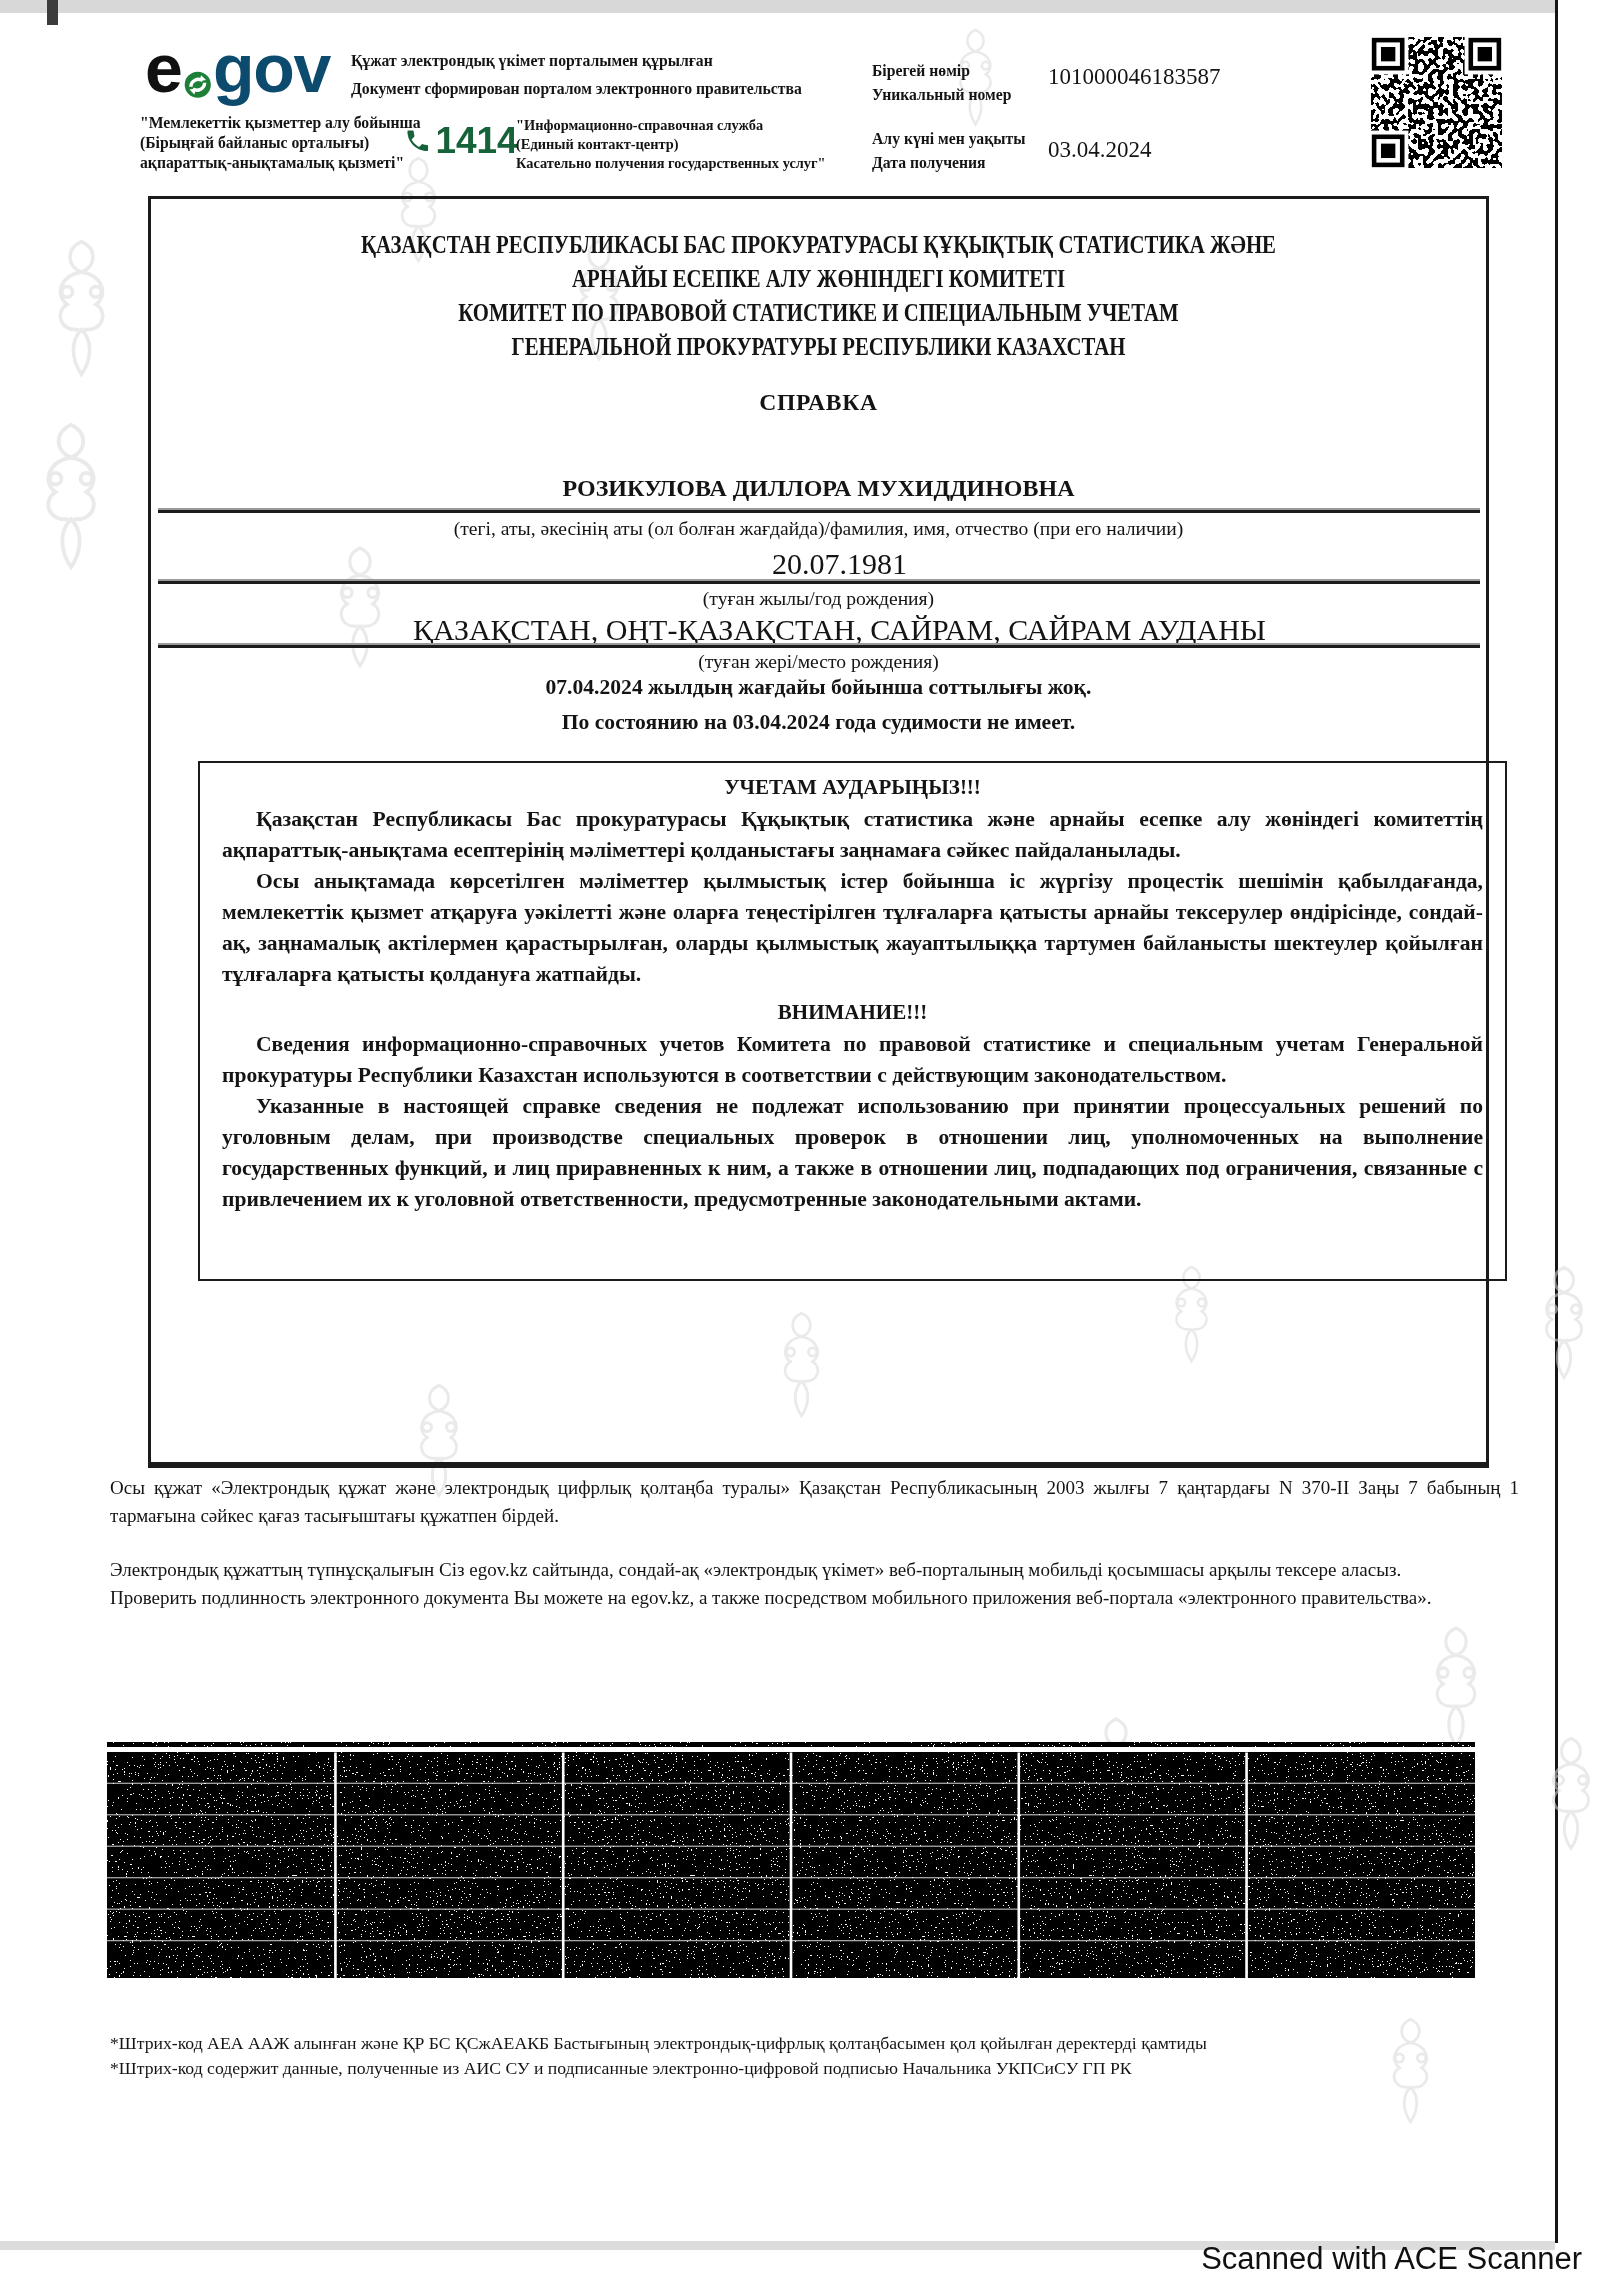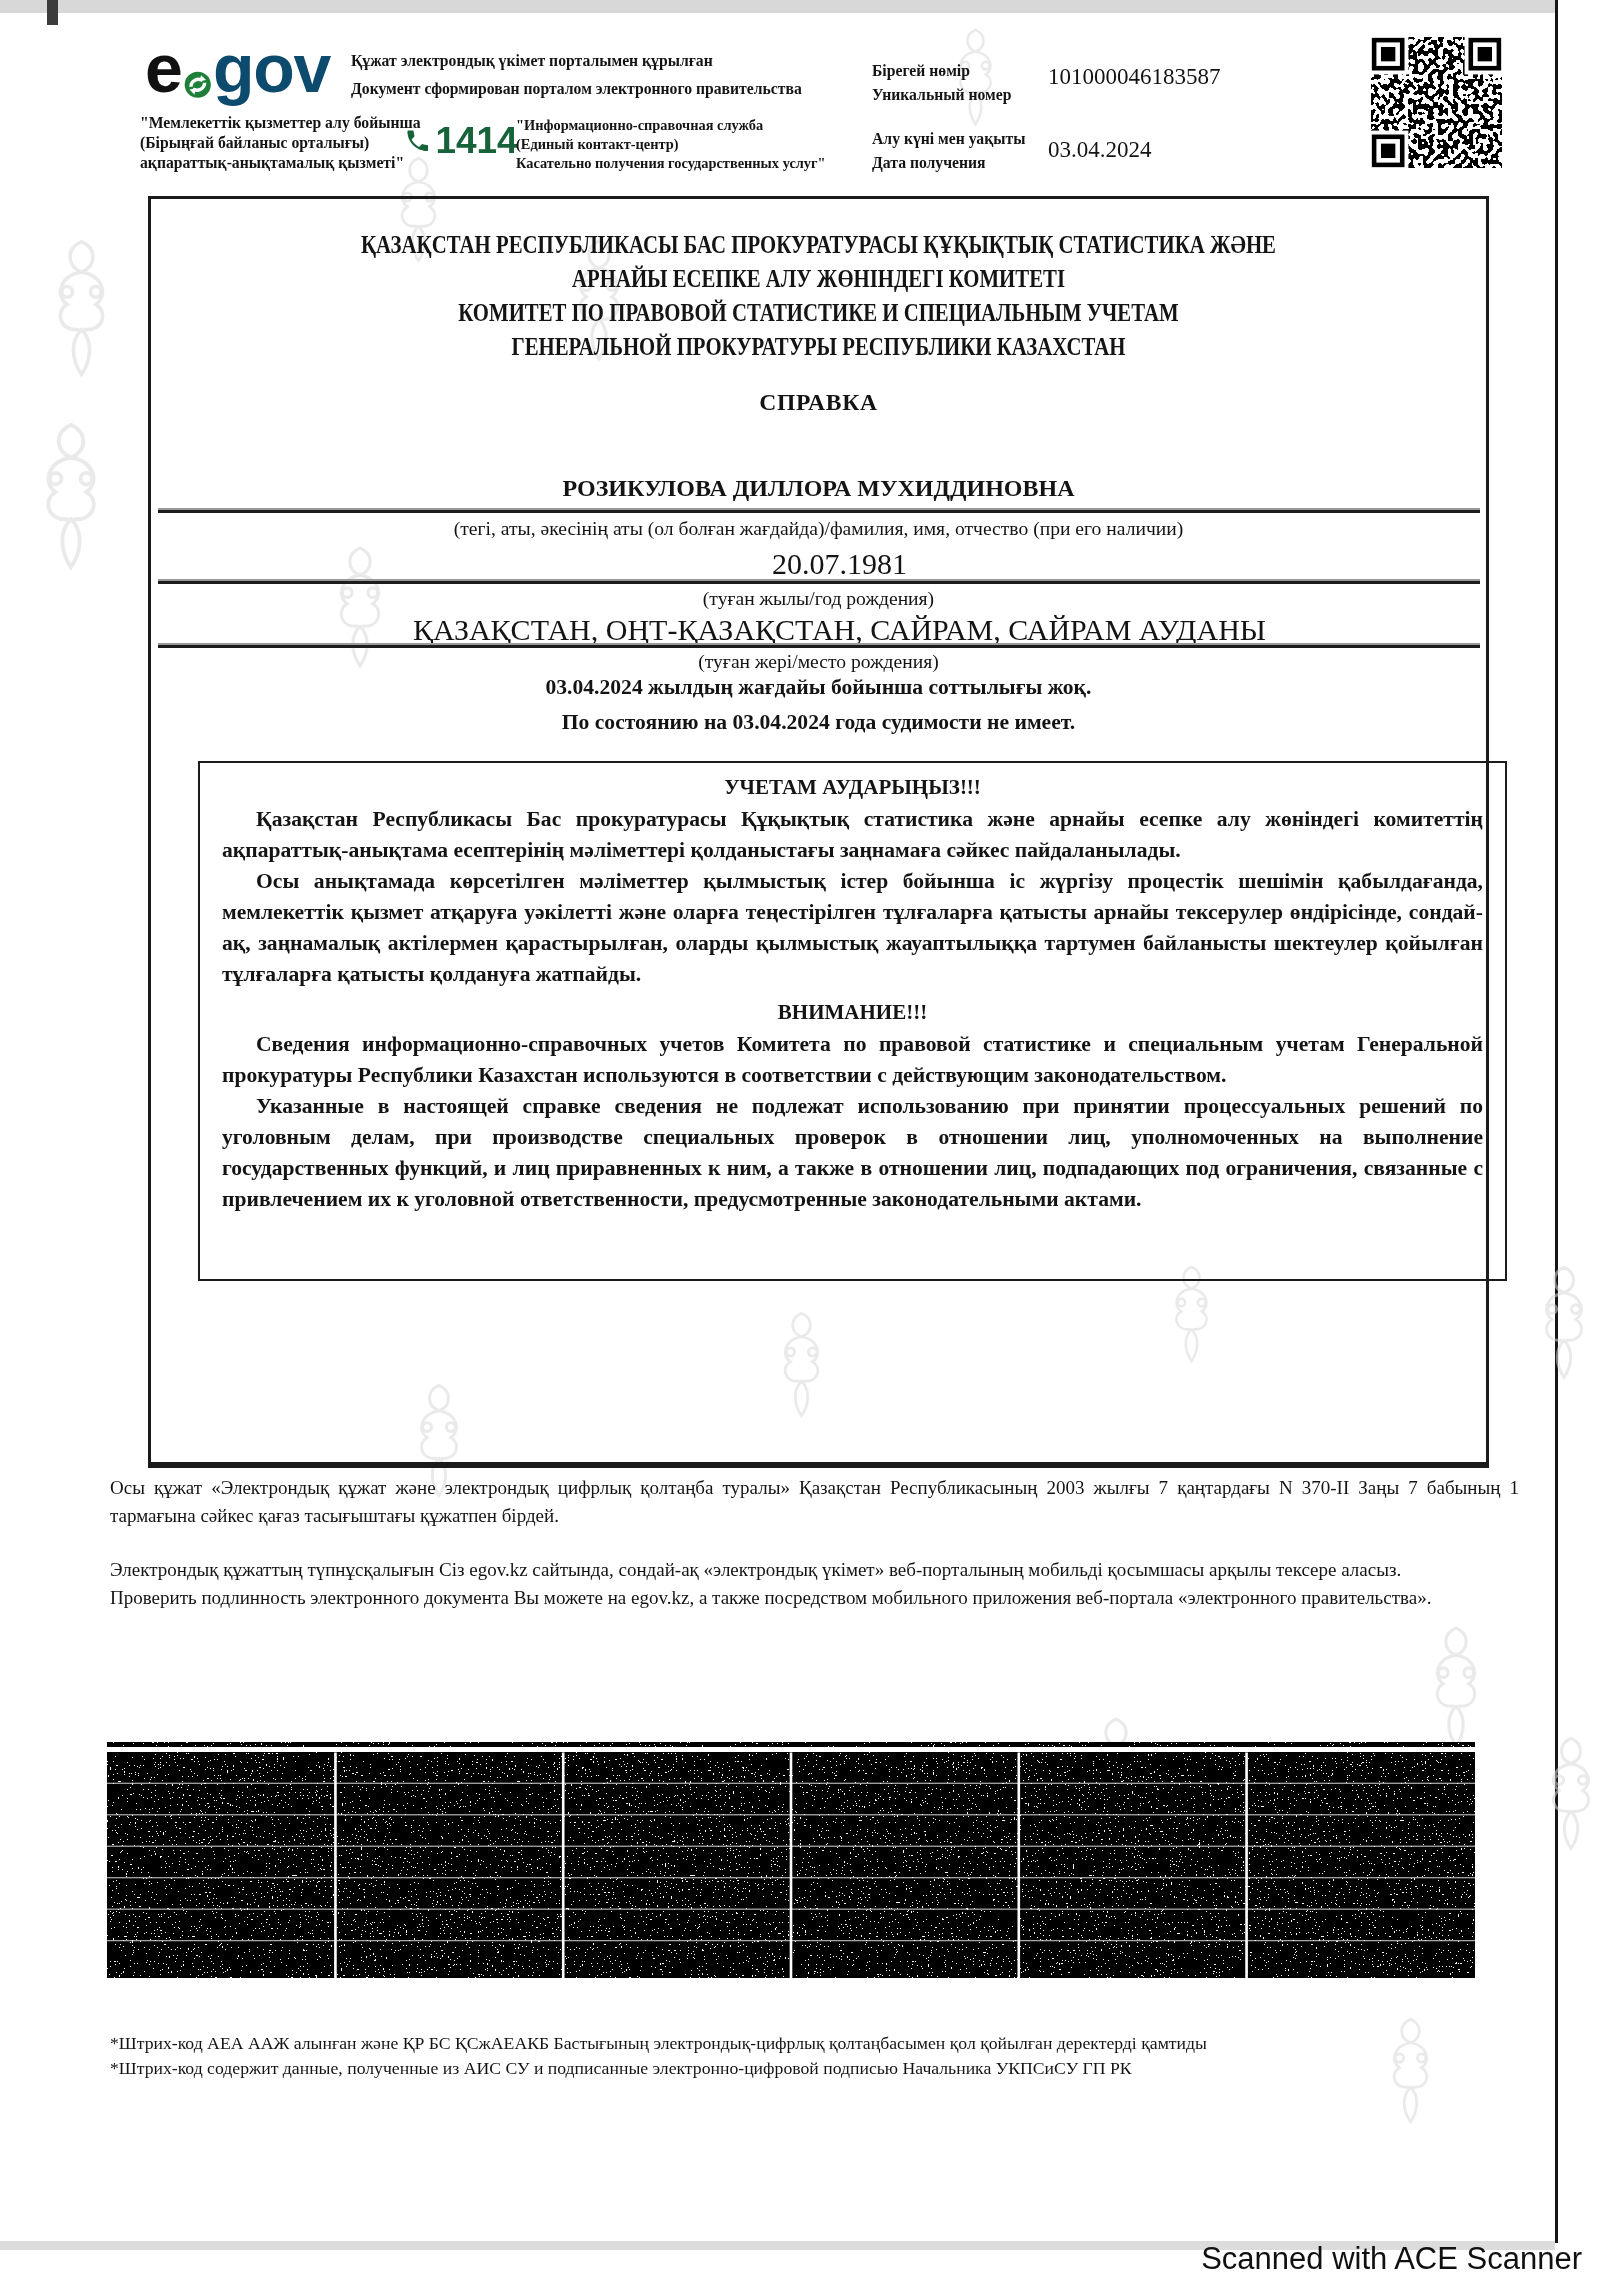--- a/index.html
+++ b/index.html
@@ -249,21 +249,21 @@
     <div class="abs center-line caption caption-1">(тегі, аты, әкесінің аты (ол болған жағдайда)/фамилия, имя, отчество (при его наличии)</div>
 
     <div class="abs center-line value-line dob-line">20.07.1981</div>
     <div class="abs rule rule-2"></div>
     <div class="abs center-line caption caption-2">(туған жылы/год рождения)</div>
 
     <div class="abs center-line value-line place-line">ҚАЗАҚСТАН, ОҢТ-ҚАЗАҚСТАН, САЙРАМ, САЙРАМ АУДАНЫ</div>
     <div class="abs rule rule-3"></div>
     <div class="abs center-line caption caption-3">(туған жері/место рождения)</div>
 
-    <div class="abs center-line status-line status-kk">03.04.2024 жылдың жағдайы бойынша соттылығы жоқ.</div>
+    <div class="abs center-line status-line status-kk">07.04.2024 жылдың жағдайы бойынша соттылығы жоқ.</div>
     <div class="abs center-line status-line status-ru">По состоянию на 03.04.2024 года судимости не имеет.</div>
 
     <div class="abs warn-box">
       <p class="warn-heading">УЧЕТАМ АУДАРЫҢЫЗ!!!</p>
       <p class="body">Қазақстан Республикасы Бас прокуратурасы Құқықтық статистика және арнайы есепке алу жөніндегі комитеттің ақпараттық-анықтама есептерінің мәліметтері қолданыстағы заңнамаға сәйкес пайдаланылады.</p>
       <p class="body">Осы анықтамада көрсетілген мәліметтер қылмыстық істер бойынша іс жүргізу процестік шешімін қабылдағанда, мемлекеттік қызмет атқаруға уәкілетті және оларға теңестірілген тұлғаларға қатысты арнайы тексерулер өндірісінде, сондай-ақ, заңнамалық актілермен қарастырылған, оларды қылмыстық жауаптылыққа тартумен байланысты шектеулер қойылған тұлғаларға қатысты қолдануға жатпайды.</p>
       <p class="warn-heading warn-heading-ru">ВНИМАНИЕ!!!</p>
       <p class="body">Сведения информационно-справочных учетов Комитета по правовой статистике и специальным учетам Генеральной прокуратуры Республики Казахстан используются в соответствии с действующим законодательством.</p>
       <p class="body">Указанные в настоящей справке сведения не подлежат использованию при принятии процессуальных решений по уголовным делам, при производстве специальных проверок в отношении лиц, уполномоченных на выполнение государственных функций, и лиц приравненных к ним, а также в отношении лиц, подпадающих под ограничения, связанные с привлечением их к уголовной ответственности, предусмотренные законодательными актами.</p>
     </div>

